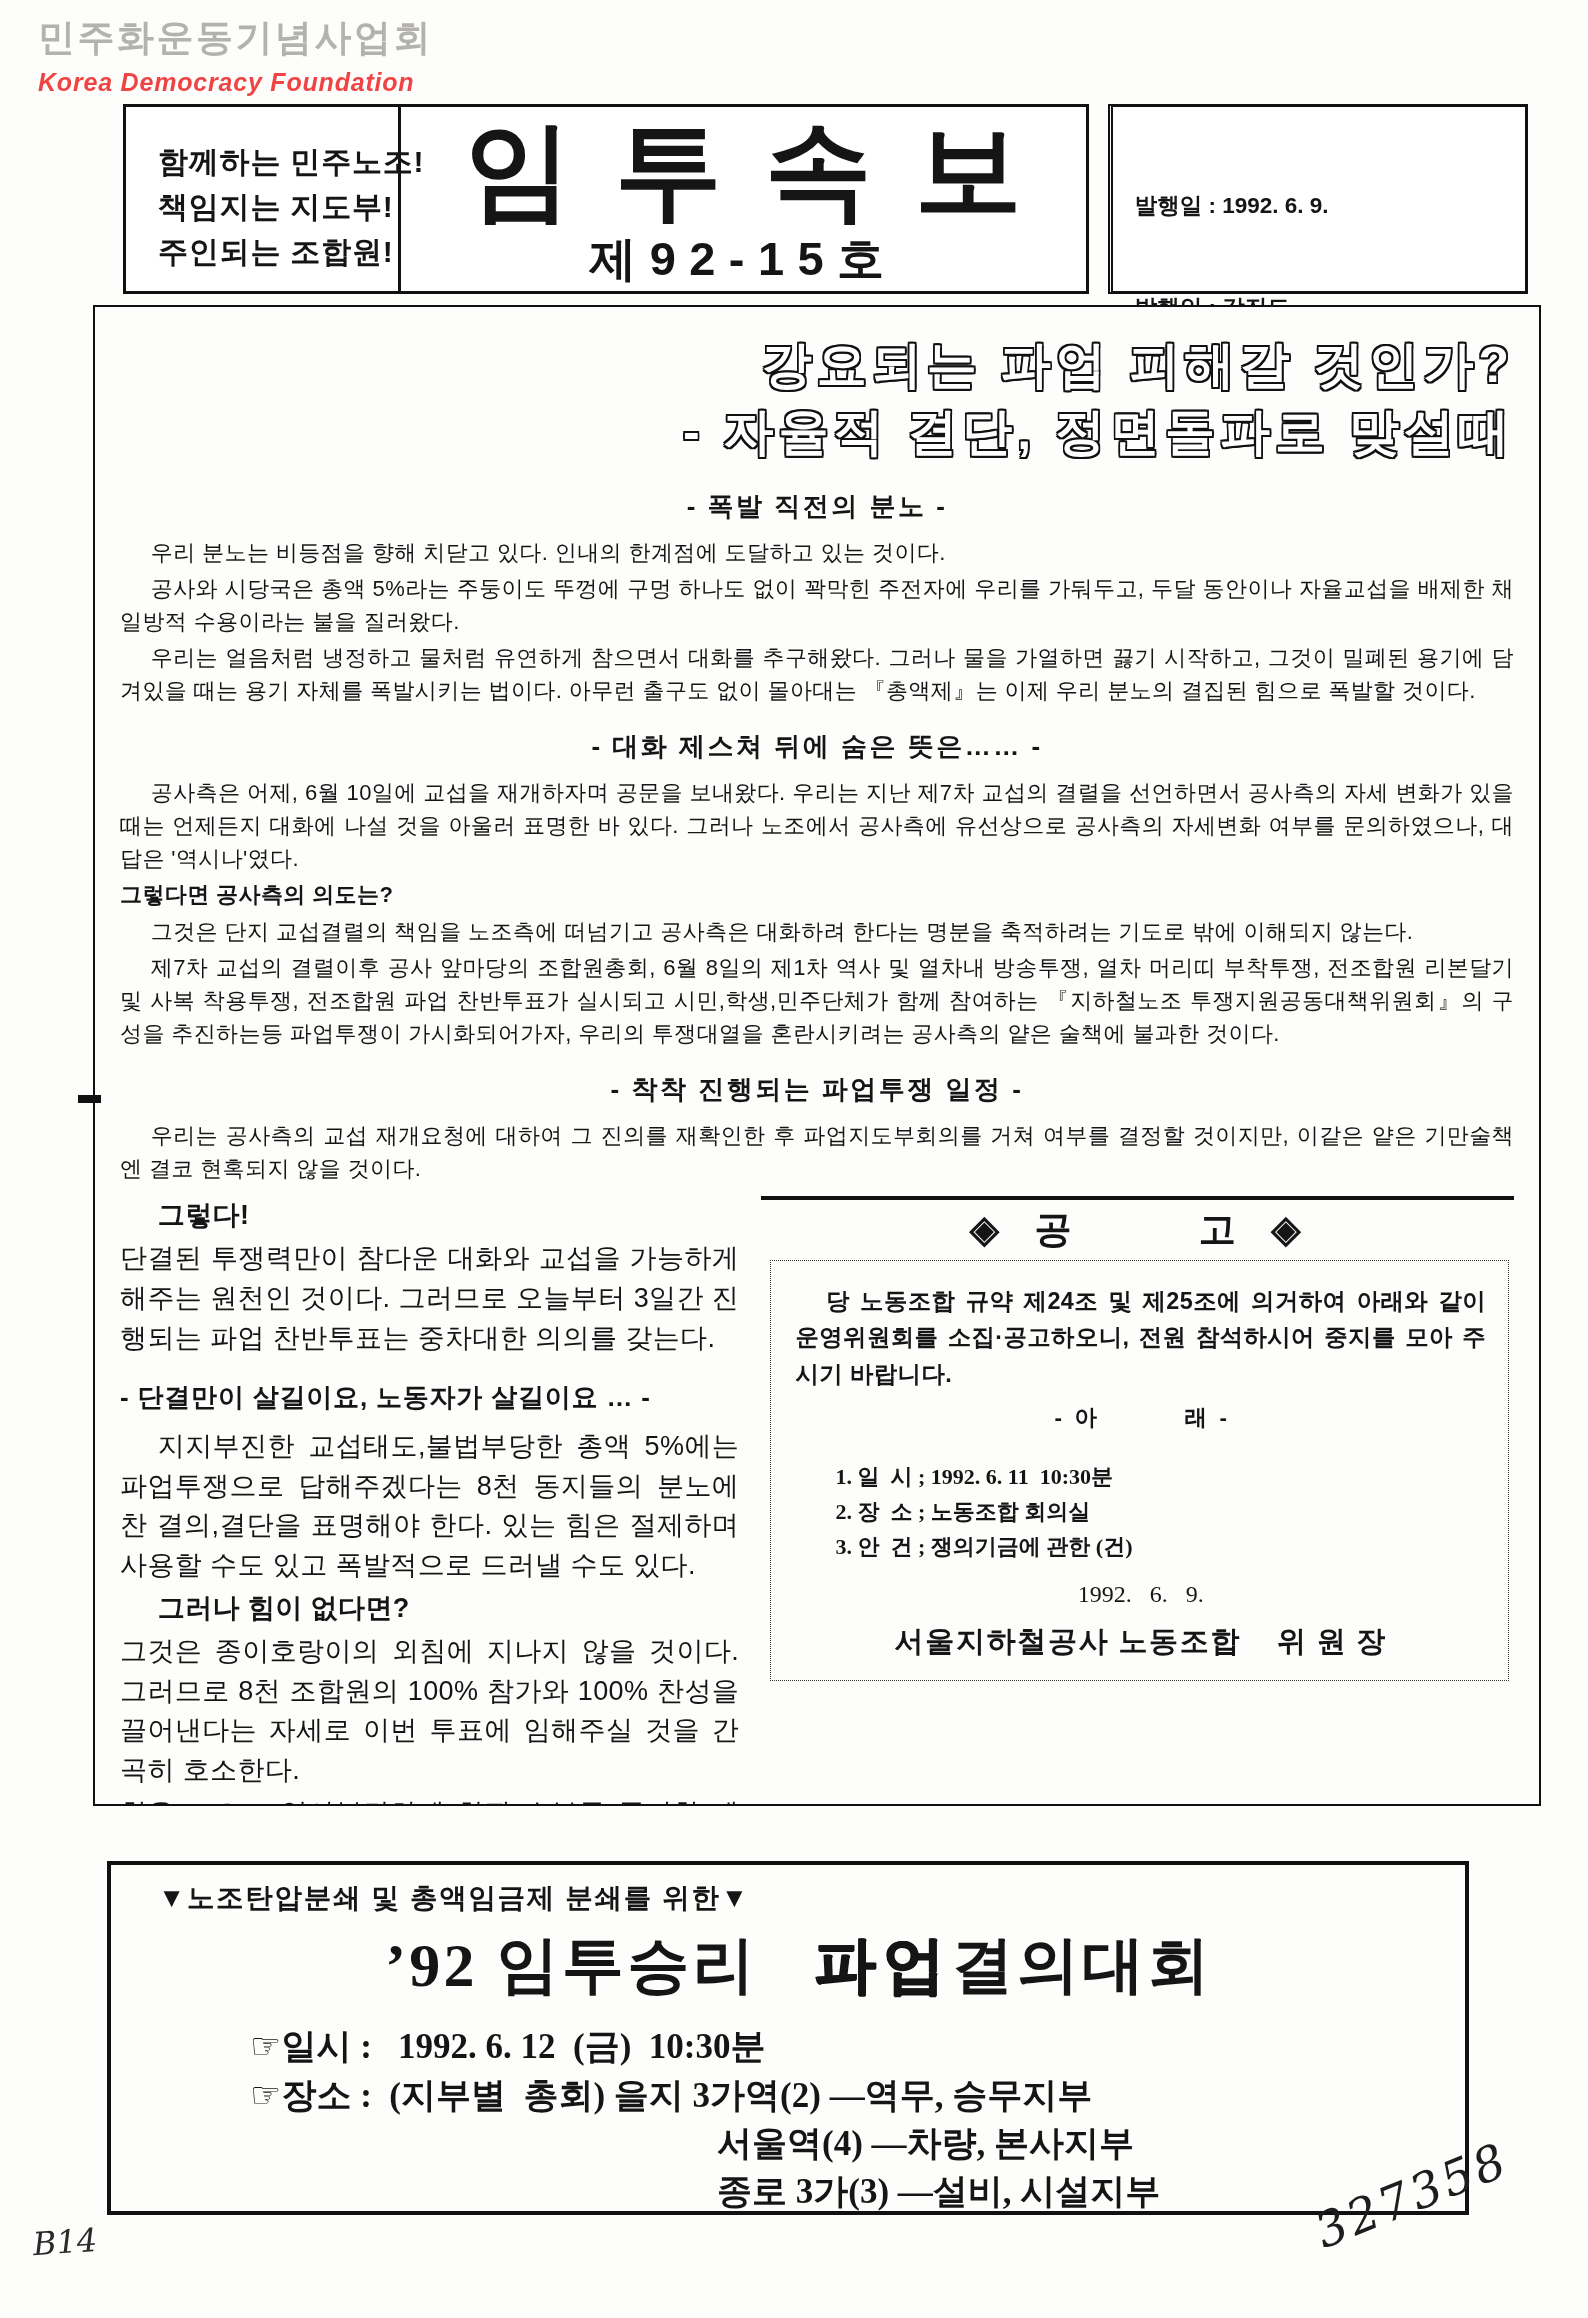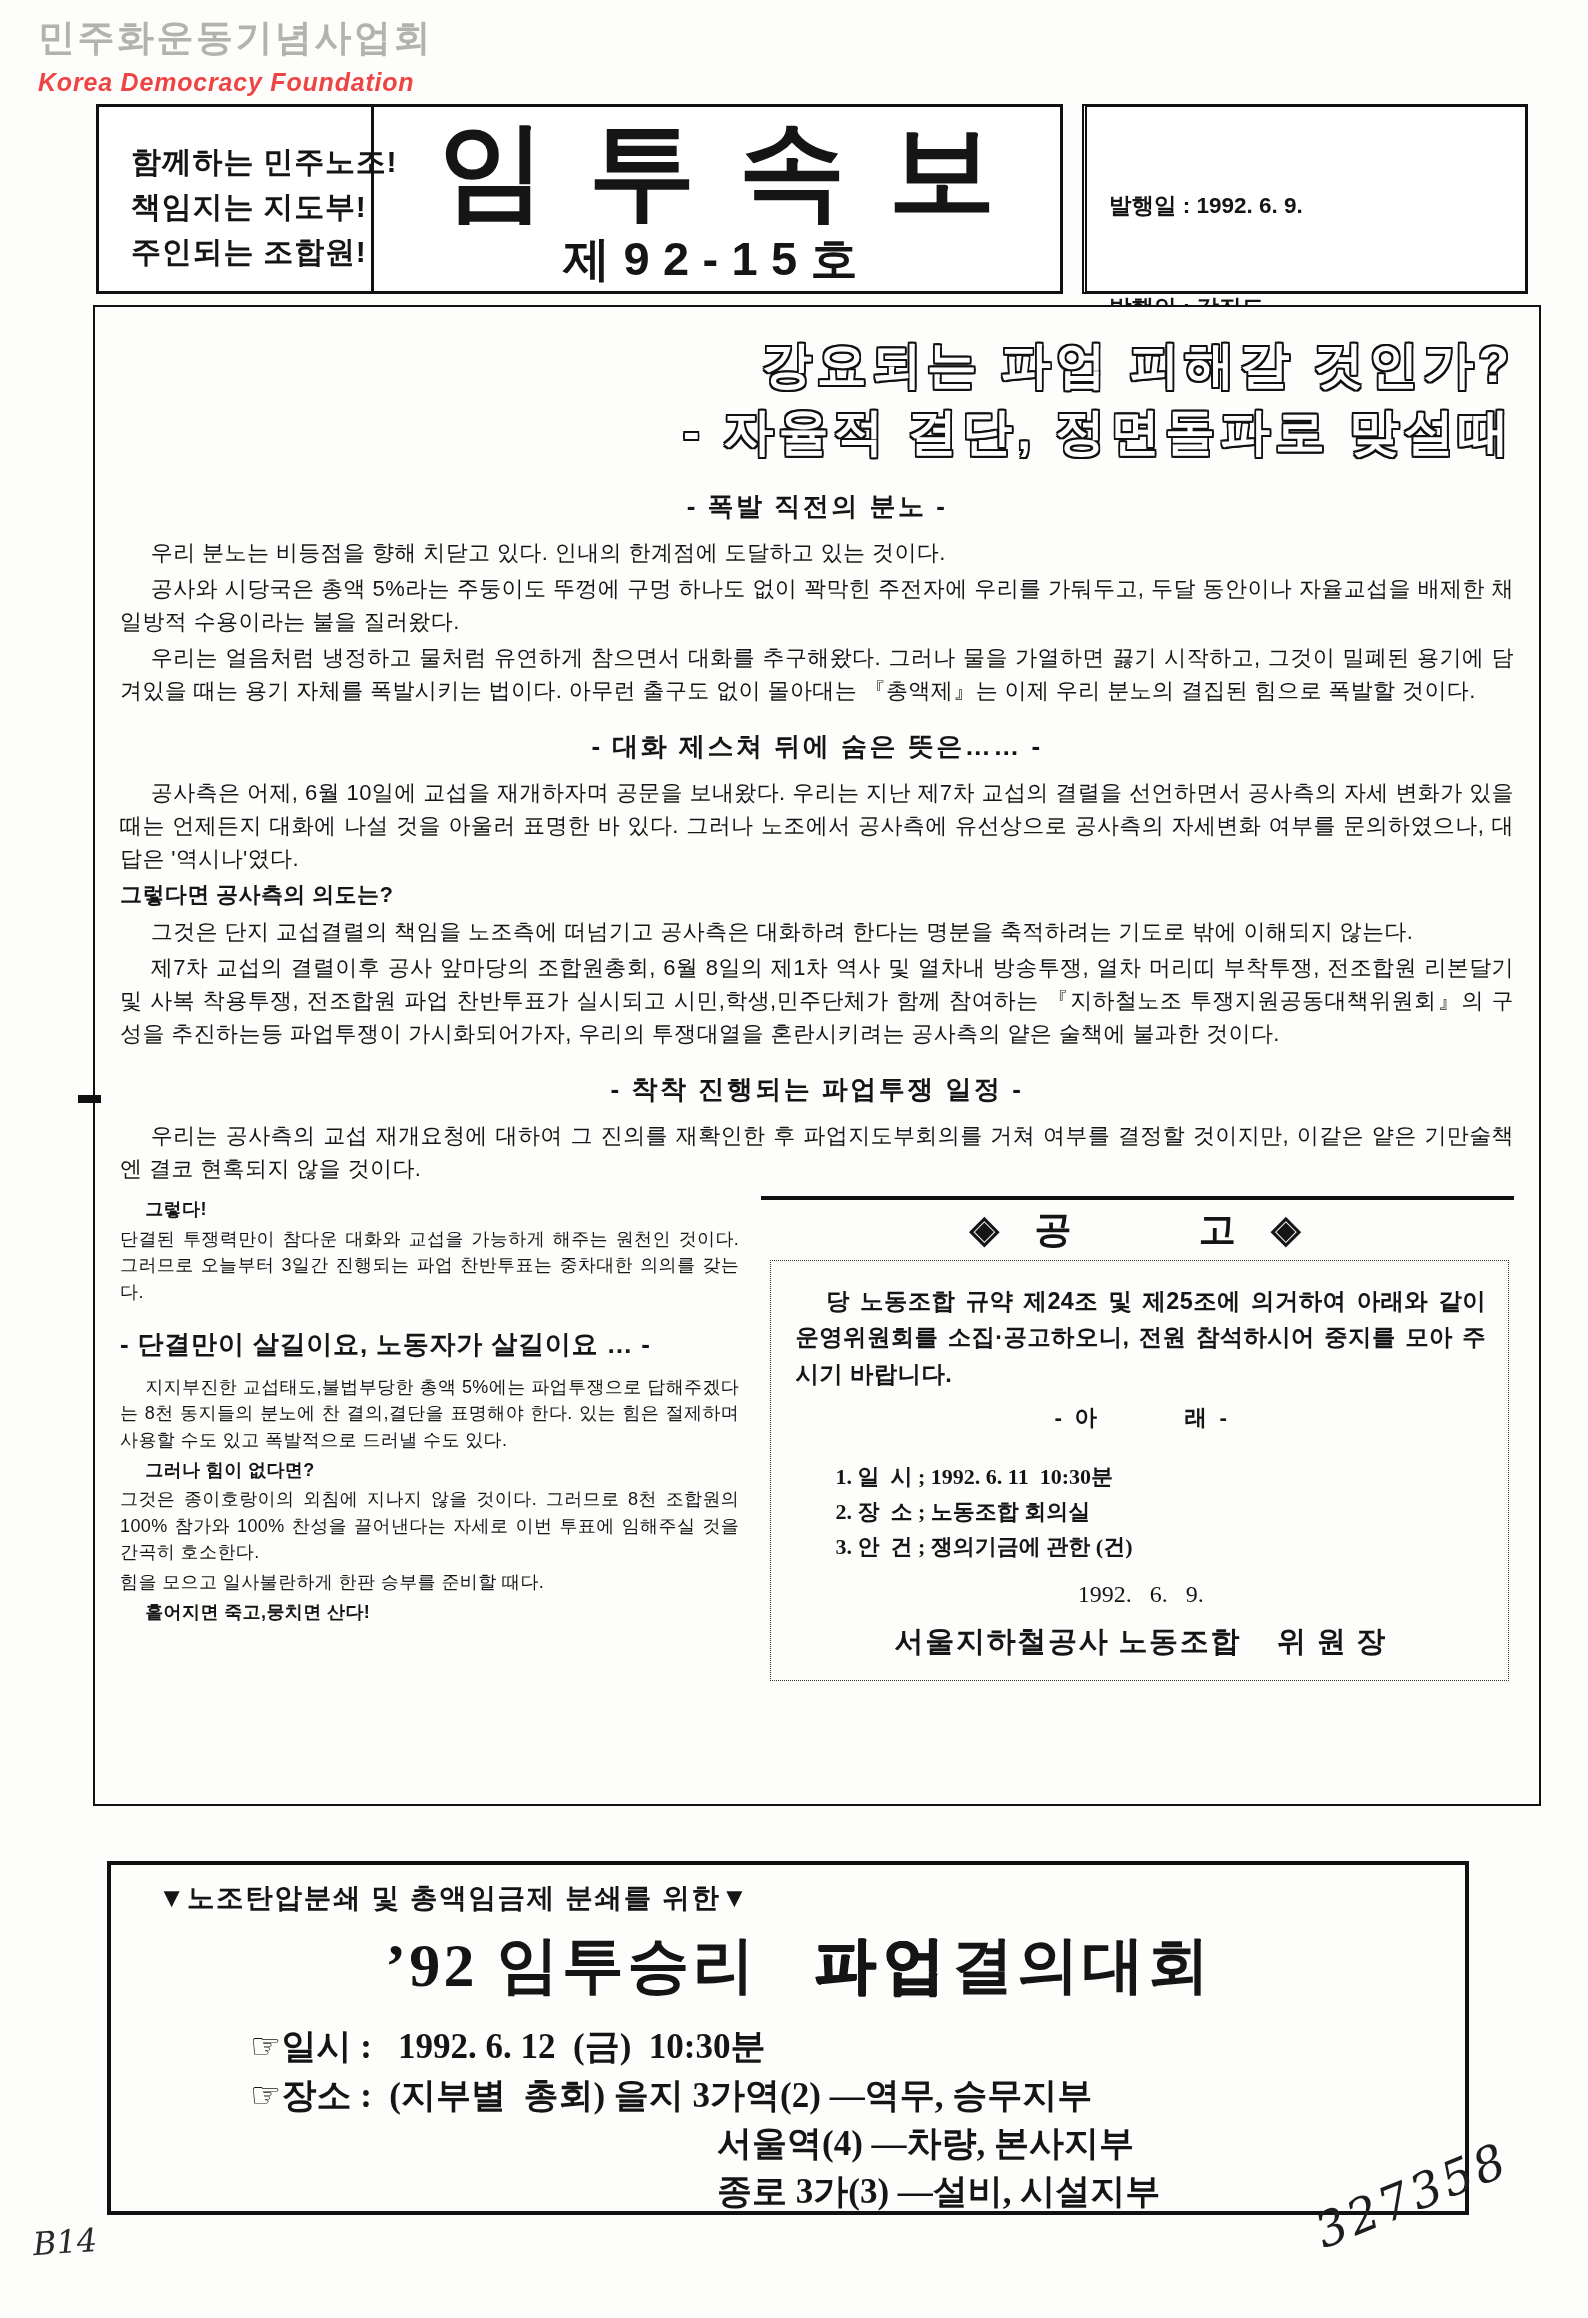--- a/index.html
+++ b/index.html
@@ -14,21 +14,21 @@
   .kdf-korean {
     font-size:37px; font-weight:bold; color:#b4b2b0;
     letter-spacing:2.5px; font-family:"Liberation Serif", serif;
   }
   .kdf-english {
     margin-top:5px; font-size:25px; font-weight:bold; font-style:italic;
     color:#ef4444; letter-spacing:0.8px;
   }
   
   .masthead-row { position:absolute; left:96px; top:104px; width:1432px; height:190px; display:flex; }
-  .mast-left { width:967px; border:3.3px solid #111; display:flex; background:#fff; }
+  .mast-left { width:967px; border:3.3px solid #111; display:flex; background:#fff;margin-left:27px; }
   .slogan-cell {
     width:275px; border-right:3.3px solid #111; padding:32px 16.7px 0 32px;
     font-size:30px; font-weight:bold; line-height:1.5; letter-spacing:0.8px; white-space:pre;
   }
   .title-cell { flex:1; text-align:center; padding-top:6.7px; }
   .paper-title {
     font-size:107px; font-weight:900; letter-spacing:43px; line-height:1.05;
     text-indent:43px; font-family:"Liberation Sans", sans-serif;
   }
   .issue-no { font-size:47px; font-weight:bold; letter-spacing:13.4px; margin-top:1.7px; }
@@ -56,21 +56,21 @@
   }
   .para {
     font-size:22px; line-height:1.5; text-align:justify; text-indent:1.4em;
     margin-bottom:3.3px; letter-spacing:0.4px;
   }
   .para.noindent { text-indent:0; }
   .para.bold { font-weight:bold; }
   
   .two-col { display:flex; margin-top:11.7px; }
   .left-col { width:46%; padding-right:22px; }
-  .left-col .para { font-size:18px; line-height:1.47; }
+  .left-col .para { font-size:27px; line-height:1.47; }
   .left-heading { text-align:left; font-size:26px; font-weight:bold; letter-spacing:0.8px; margin:22px 0 11.7px 0; }
   .right-col { width:54%; }
   .notice { border-top:4.2px solid #111; padding-top:5px; }
   .notice-title {
     text-align:center; font-size:37px; font-weight:bold; letter-spacing:5px;
     white-space:pre; position:relative; z-index:2; background:transparent; margin-bottom:5px;
   }
   .notice-title .diamond { font-size:38px; }
   .notice-inner {
     border:1.7px dotted #333; margin:0 5px 8.3px 8.3px; padding:22px 22px 18.4px 25px;

